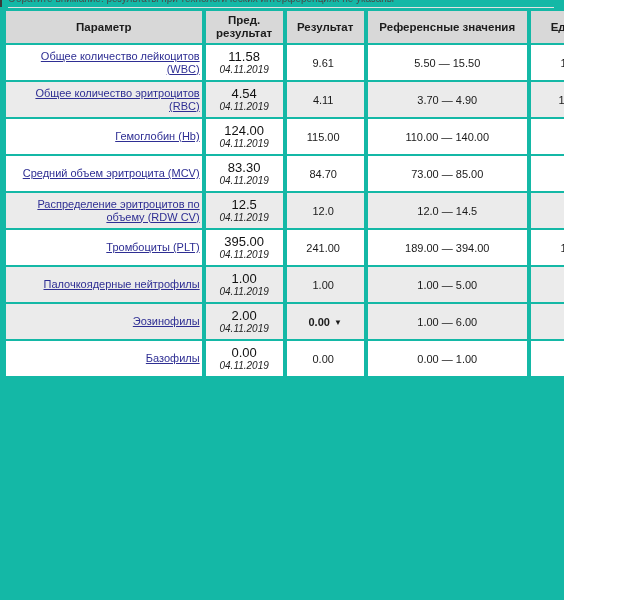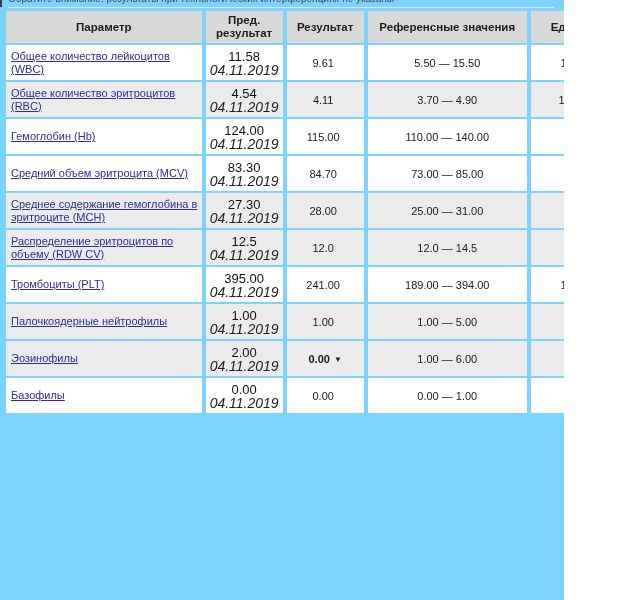--- a/index.html
+++ b/index.html
@@ -8,21 +8,21 @@
     background: #ffffff;
     width: 624px;
     font-family: "Liberation Sans", sans-serif;
     color: #1a1a1a;
   }
   .page {
     position: relative;
     width: 564px;
     height: 600px;
     overflow: hidden;
-    background: #7dd3fc;
+    background: #14b8a6;
   }
   
   .note-clip {
     height: 7px;
     overflow: hidden;
     margin-left: 8px;
     margin-right: 10px;
     border-bottom: 1px solid #e2e2e2;
   }
   .note-clip span {
@@ -65,33 +65,33 @@
     line-height: 13px;
   }
   td {
     vertical-align: middle;
     padding: 3px 2px;
     background: #ffffff;
     height: 29px;
   }
   tr.shaded td { background: #ebebeb; }
   td.param {
-    text-align: left;
+    text-align: right;
     padding-left: 5px;
     line-height: 13px;
   }
   a.param-link {
     color: #2e2e93;
     text-decoration: underline;
     cursor: pointer;
   }
   td.prev, td.result, td.ref, td.unit { text-align: center; }
   .prev-value { font-size: 13px; line-height: 13px; color: #111; }
   .prev-date {
-    font-size: 14px;
+    font-size: 10px;
     font-style: italic;
     line-height: 10px;
     margin-top: 2px;
     color: #222;
   }
   td.result.flagged .result-value { font-weight: bold; }
   .arrow {
     font-size: 8px;
     margin-left: 4px;
     position: relative;
@@ -189,36 +189,20 @@
     <td class="result">
       <span class="result-value">84.70</span><span class="arrow"></span>
     </td>
     <td class="ref">73.00 — 85.00</td>
     <td class="unit">
       <span>фл</span><sup></sup><span></span>
     </td>
   </tr>
         <tr class="shaded">
     <td class="param">
-      <a class="param-link" href="#">Среднее содержание гемоглобина в эритроците (MCH)</a>
-    </td>
-    <td class="prev">
-      <div class="prev-value">27.30</div>
-      <div class="prev-date">04.11.2019</div>
-    </td>
-    <td class="result">
-      <span class="result-value">28.00</span><span class="arrow"></span>
-    </td>
-    <td class="ref">25.00 — 31.00</td>
-    <td class="unit">
-      <span>пг</span><sup></sup><span></span>
-    </td>
-  </tr>
-        <tr class="shaded">
-    <td class="param">
       <a class="param-link" href="#">Распределение эритроцитов по объему (RDW CV)</a>
     </td>
     <td class="prev">
       <div class="prev-value">12.5</div>
       <div class="prev-date">04.11.2019</div>
     </td>
     <td class="result">
       <span class="result-value">12.0</span><span class="arrow"></span>
     </td>
     <td class="ref">12.0 — 14.5</td>

